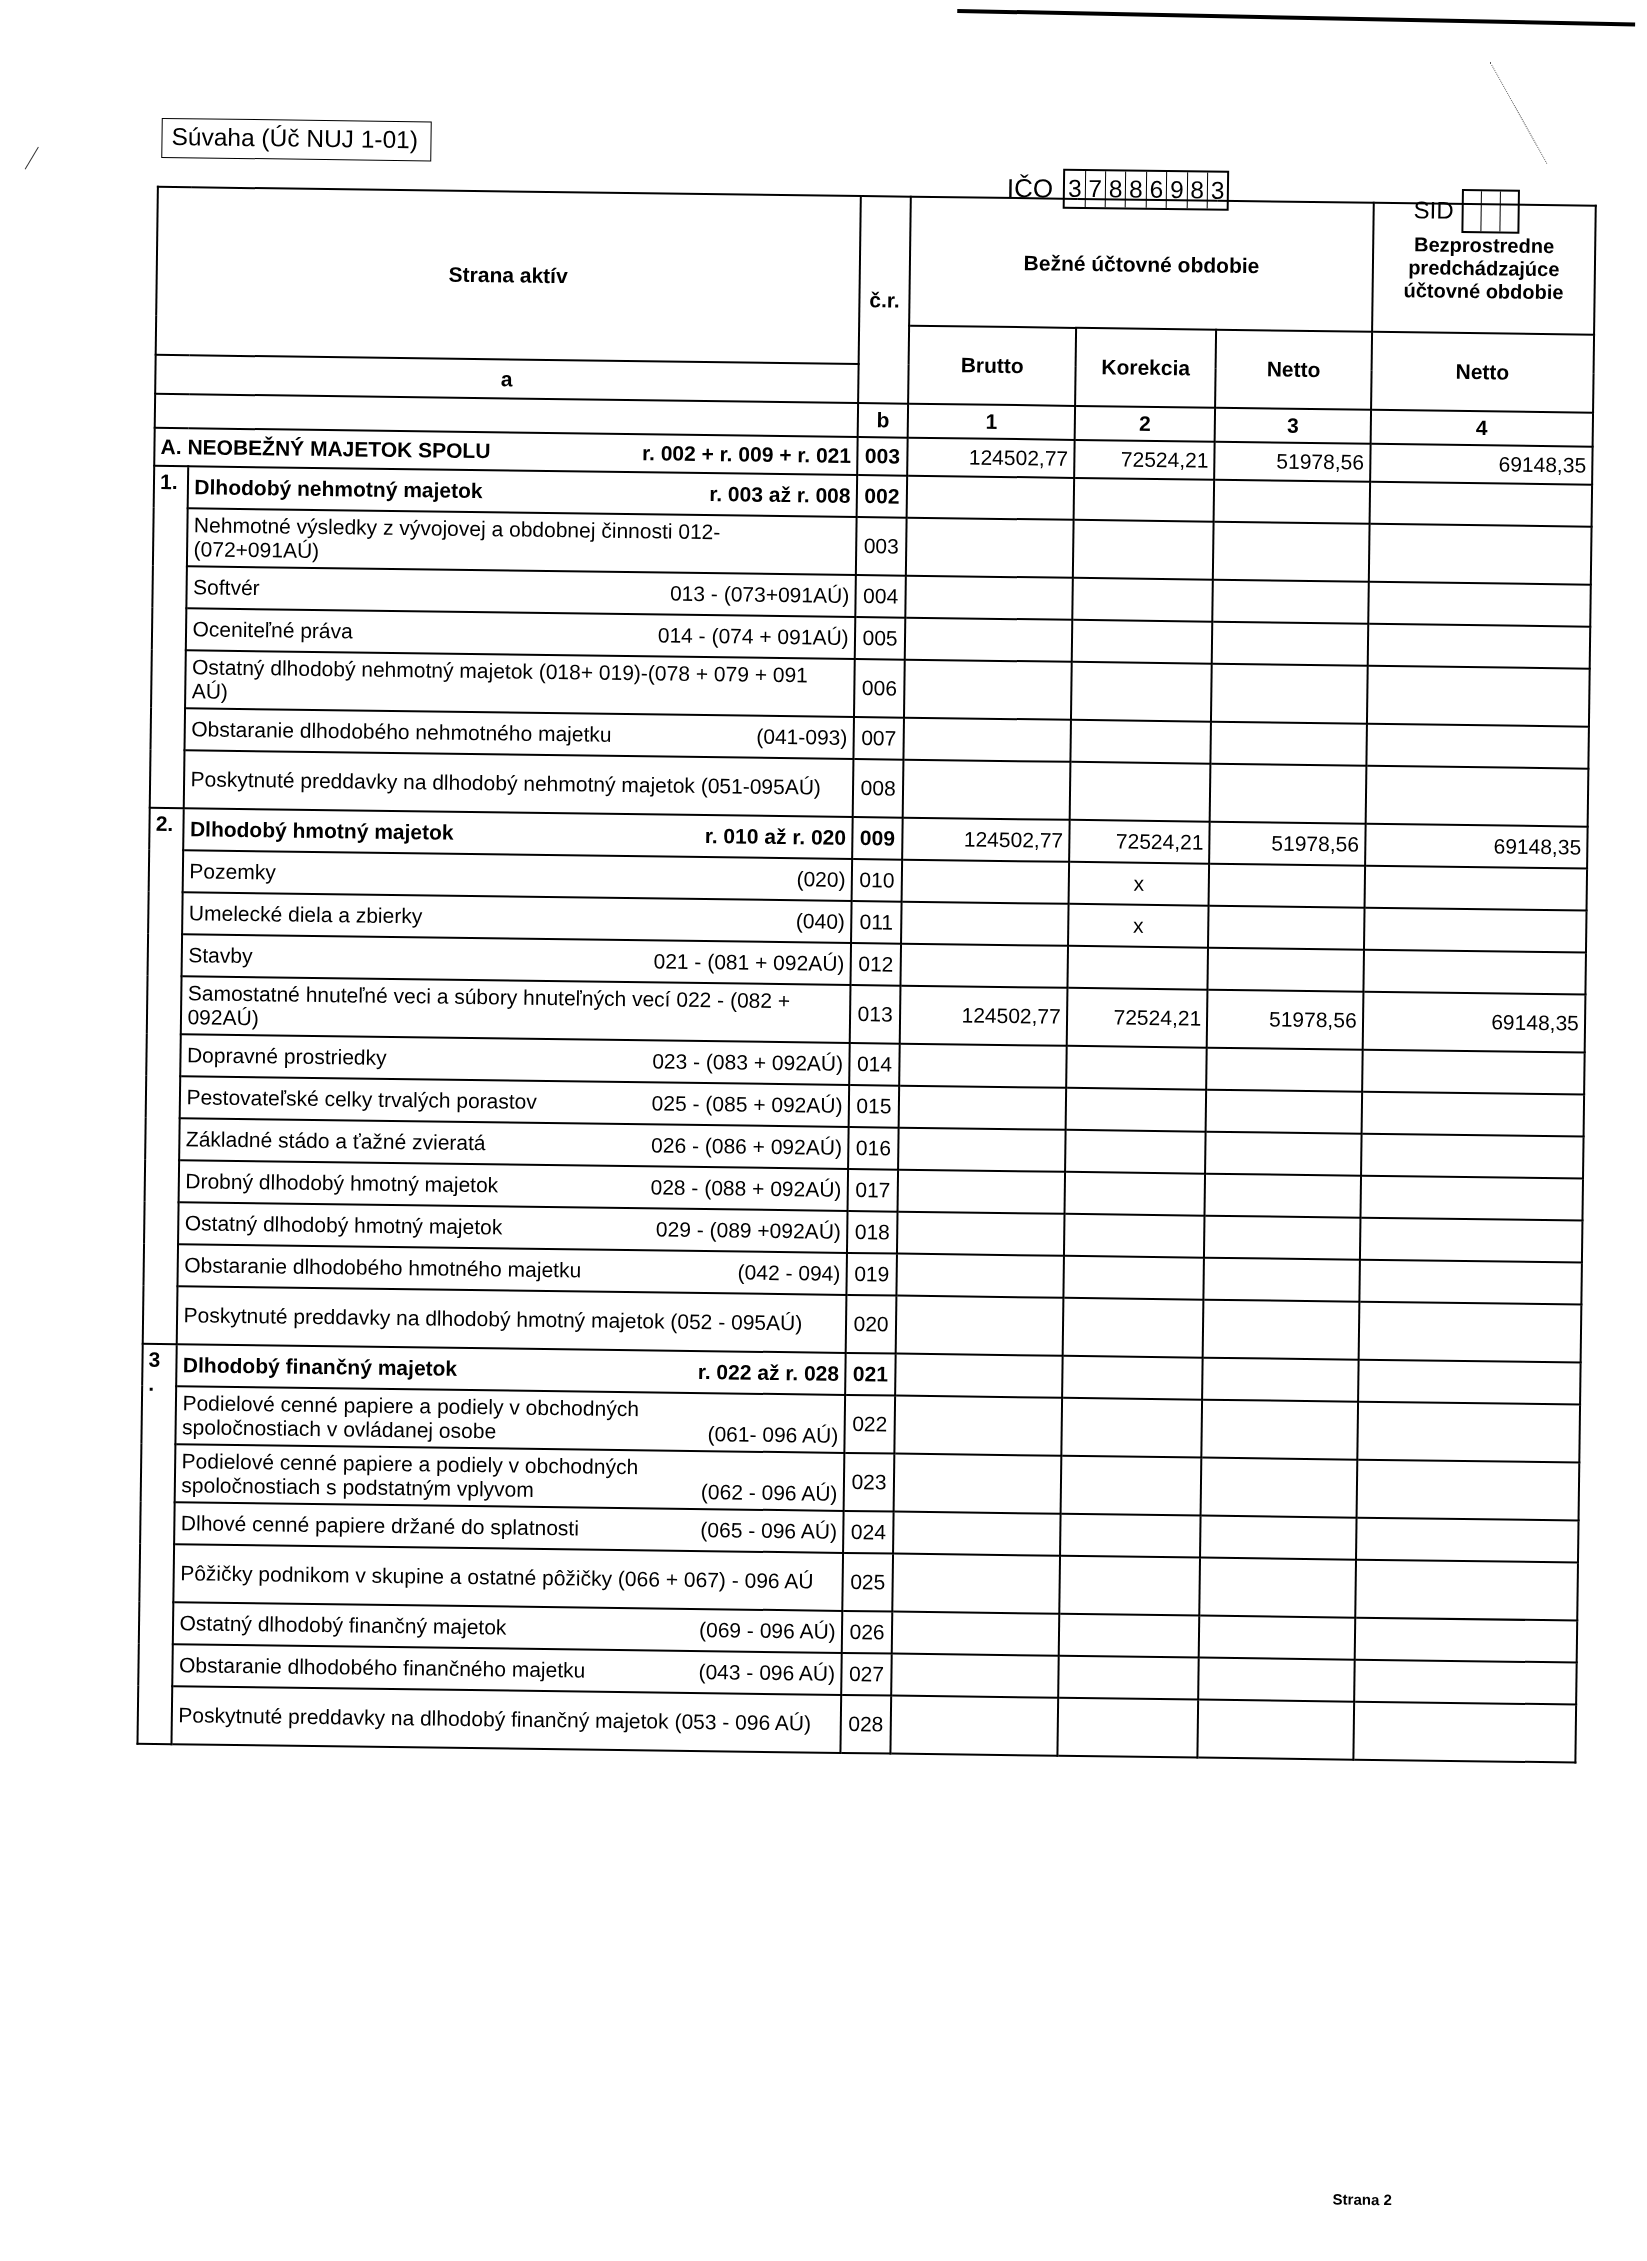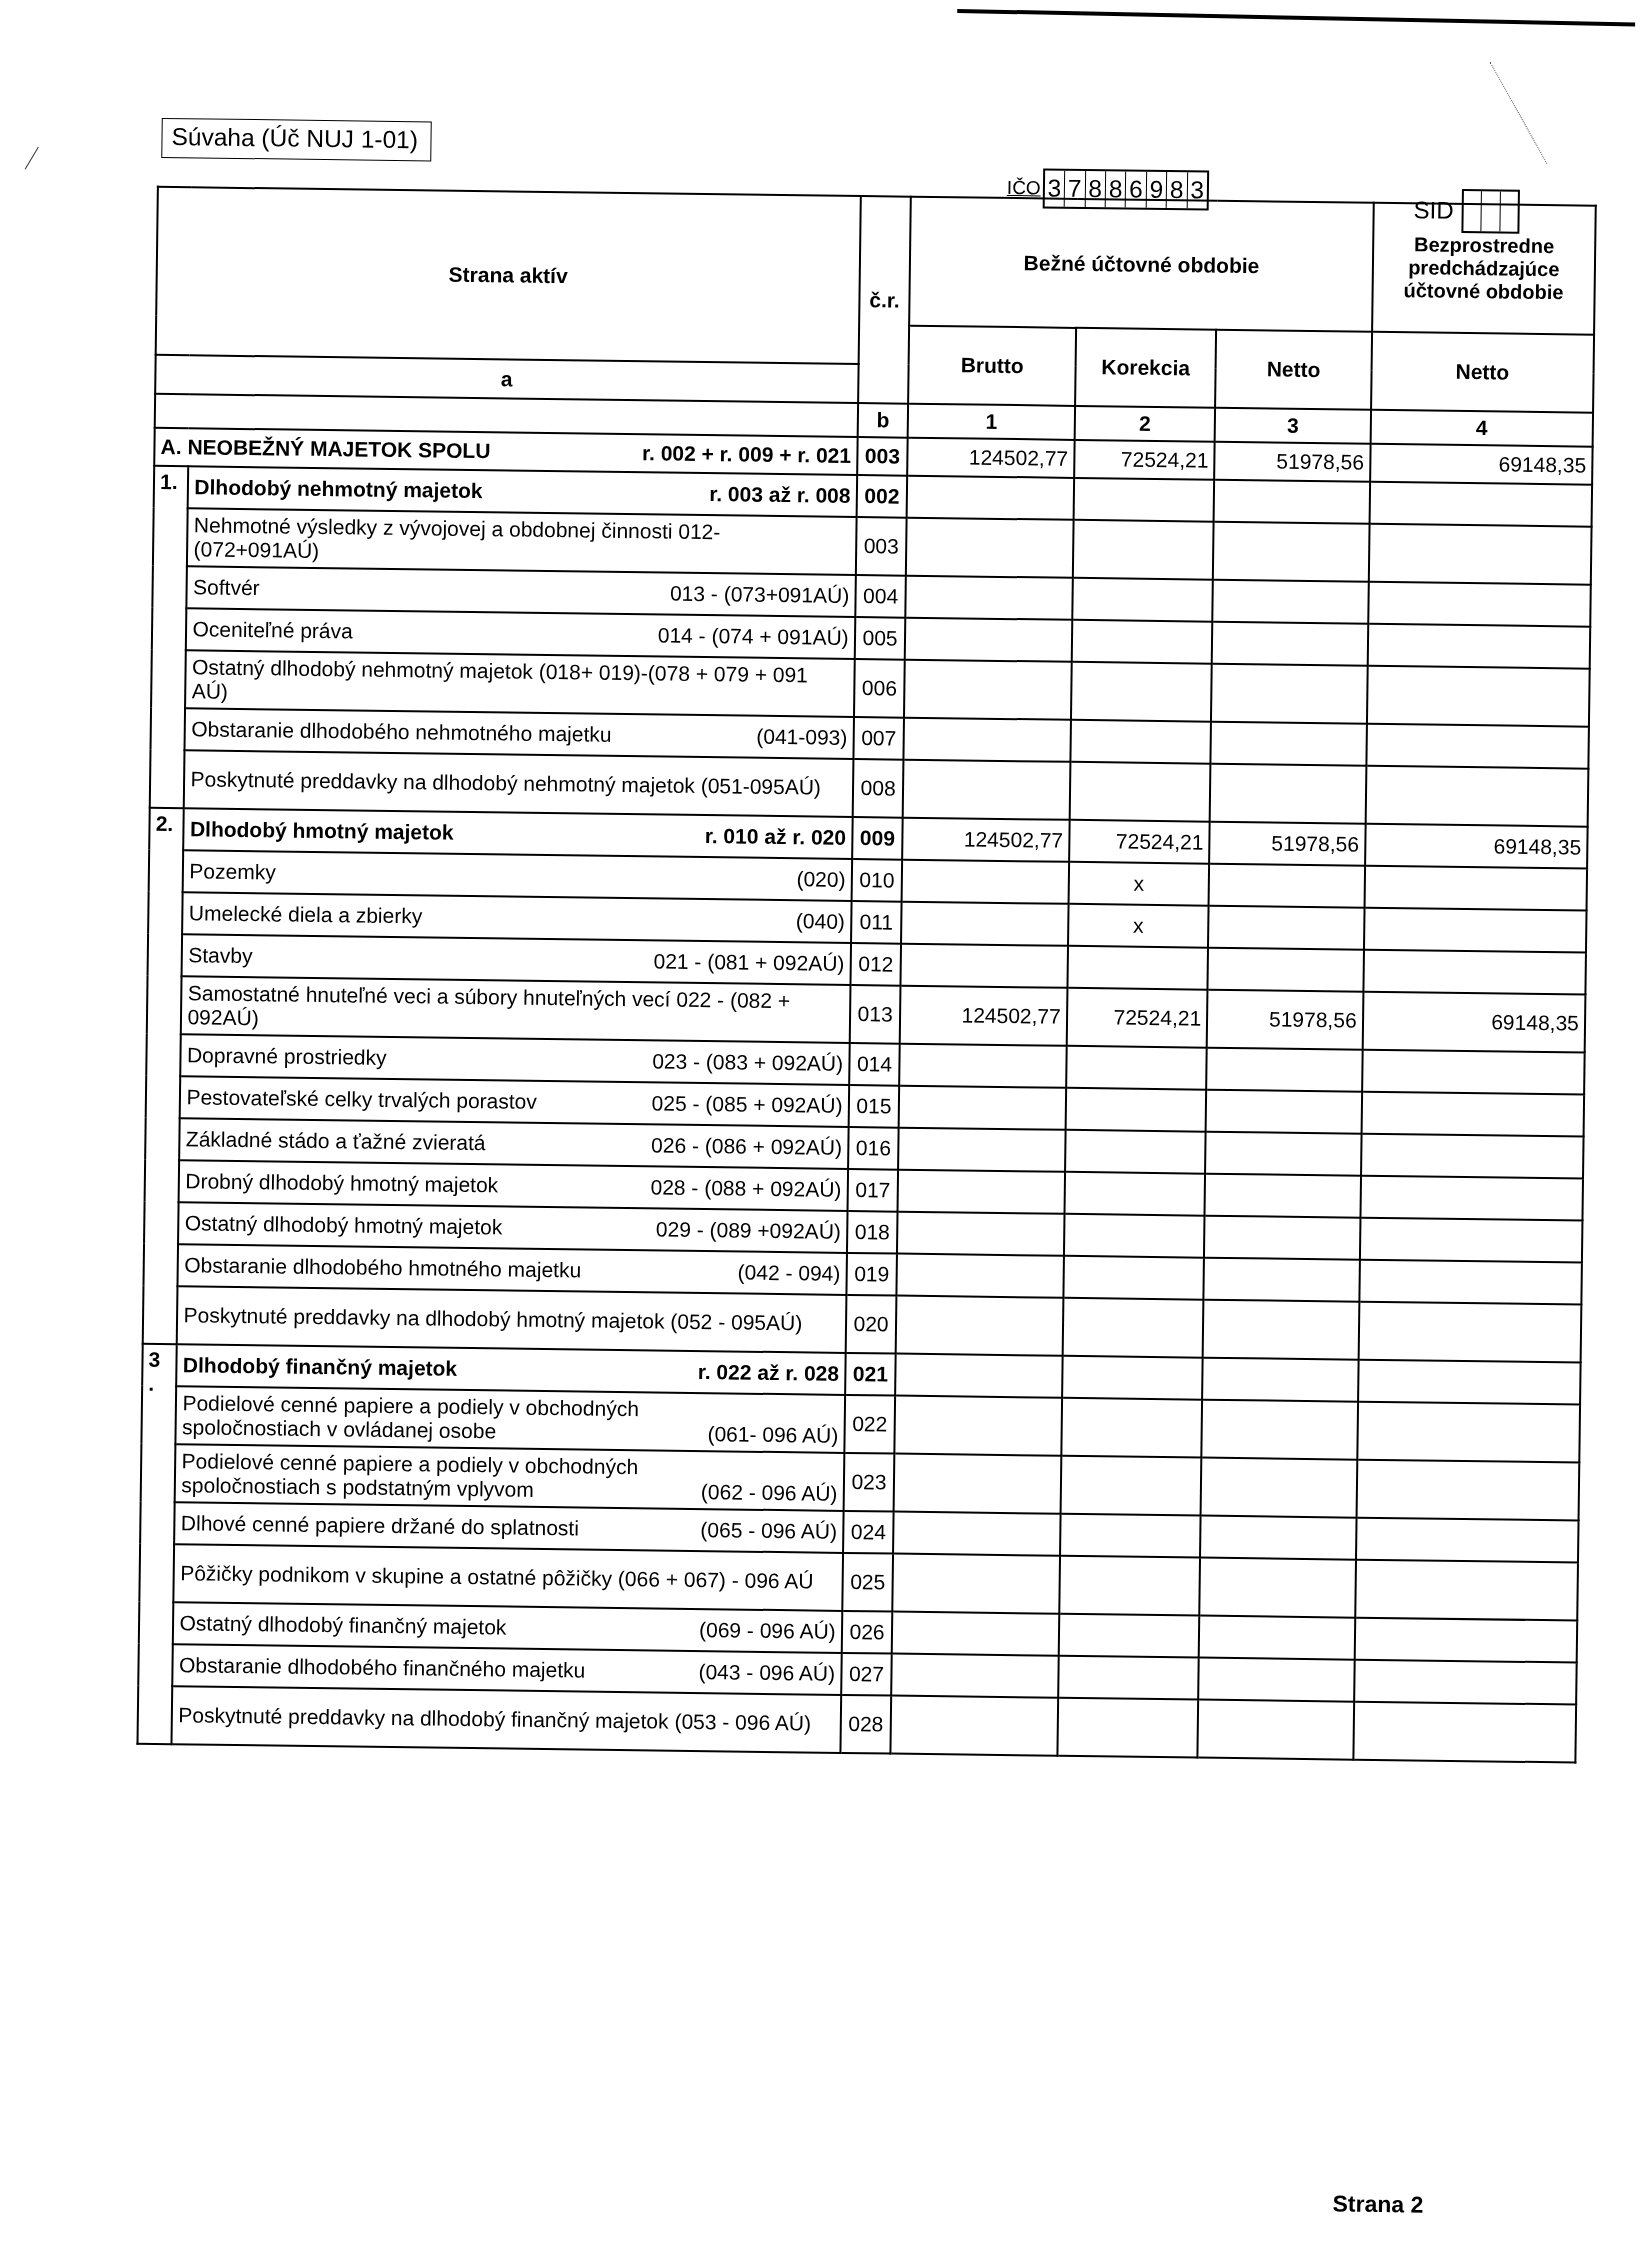--- a/index.html
+++ b/index.html
@@ -7,21 +7,21 @@
          font-family: "Liberation Sans", sans-serif; color: #000; }
   .page { position: absolute; left: 0; top: 0; width: 1647px; height: 2261px;
           transform: rotate(0.75deg); transform-origin: 775px 1098px; }
   .scan-line-top { position: absolute; left: 943px; top: 9px; width: 678px; height: 3.9px;
                    background: #000; transform: rotate(0.4deg); }
   .scan-diag { position: absolute; left: 1505px; top: 45px; width: 1.3px; height: 116px;
                border-left: 1.3px dotted #555; transform: rotate(-30deg); }
   .title-box { position: absolute; left: 149px; top: 126px; border: 1.9px solid #000;
                padding: 3.9px 13px 6.5px 9px; font-size: 24.5px; }
   .ico-wrap { position: absolute; left: 995px; top: 165px; display: flex; align-items: center; }
-  .ico-label { font-size: 19px; margin-right: 2px; text-decoration: underline; }
+  .ico-label { font-size: 26px; margin-right: 10px; }
   .ico-cells { display: flex; border: 2.6px solid #000; }
   .ico-cell { width: 19.4px; height: 36px; border-right: 1.9px solid #000; font-size: 24.5px;
               display: flex; align-items: center; justify-content: center; }
   .ico-cell:last-child { border-right: none; }
   .sid-wrap { position: absolute; left: 1402px; top: 180px; display: flex; align-items: center; }
   .sid-label { font-size: 24px; margin-right: 7.8px; }
   .sid-cells { display: flex; border: 2.6px solid #000; }
   .sid-cell { width: 17.4px; height: 40px; border-right: 1.9px solid #000; }
   .sid-cell:last-child { border-right: none; }
 
@@ -44,21 +44,21 @@
   td.cr.bold { font-weight: bold; }
   td.x { text-align: center; }
   .lbl-flex { display: flex; justify-content: space-between; align-items: flex-end; }
   .lbl-text { flex: 1; }
   .lbl-code { white-space: nowrap; margin-left: 10.3px; }
   .bold { font-weight: bold; }
   tr.r1 td { height: 40px; }
   tr.r2 td { height: 56px; }
   tr.rtotal td { height: 36px; }
   .section-num { font-weight: bold; vertical-align: top !important; padding-top: 2.6px !important; font-size: 21px; }
-  .footer { position: absolute; left: 1347px; top: 2183px; font-size: 23px; font-weight: bold; }
+  .footer { position: absolute; left: 1347px; top: 2183px; font-size: 15px; font-weight: bold; }
   .edge-mark { position: absolute; left: 19.4px; top: 155px; width: 1.3px; height: 26px;
                background: #333; transform: rotate(30deg); }
 </style>
 </head>
 <body>
 
 <div class="page">
   <div class="scan-line-top"></div>
   <div class="scan-diag"></div>
   <div class="edge-mark"></div>

